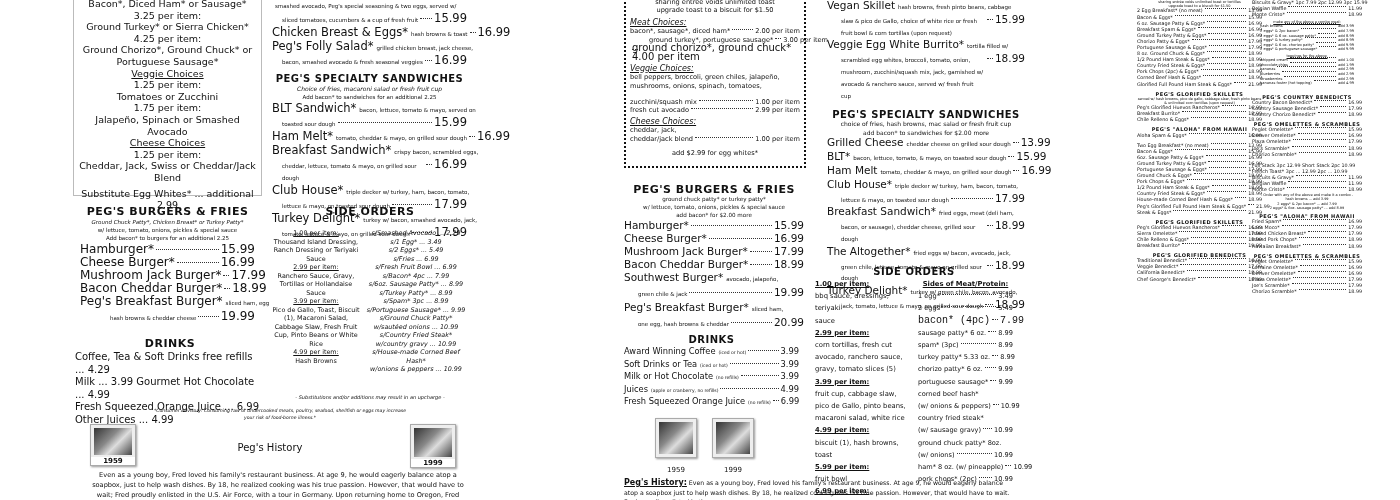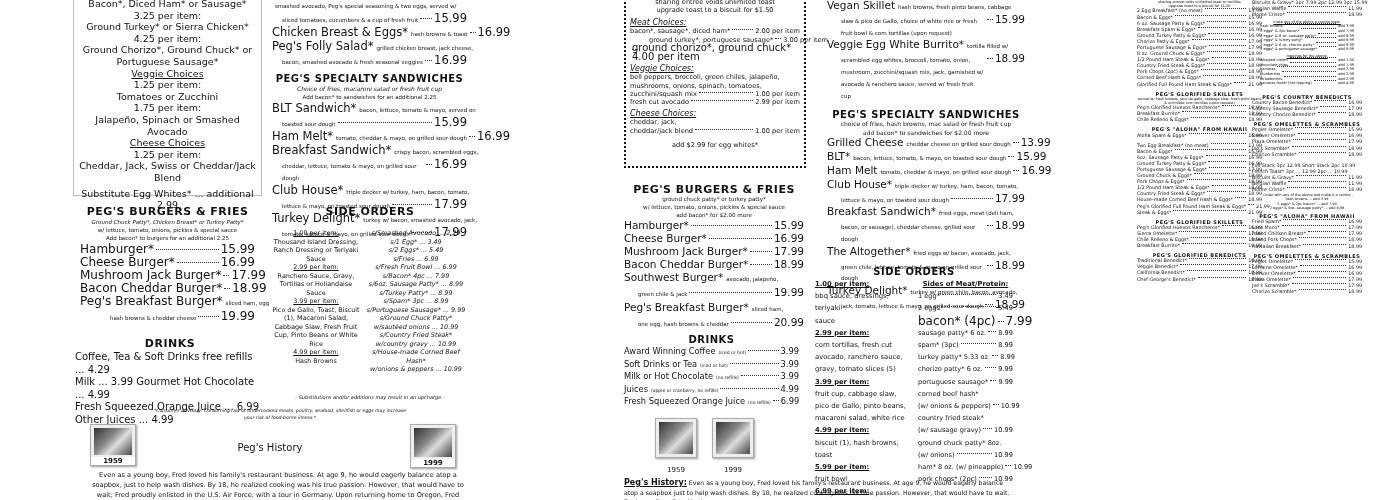--- a/index.html
+++ b/index.html
@@ -299,21 +299,21 @@
         </div>
       </div>
     </div>
   <div class="t i u" style="font-size:8px;padding-left:4px;margin-top:3px;">Veggie Choices:</div>
   <div id="mb-veg-lines" style="padding:0 4px;">
       <div class="t">bell peppers, broccoli, green chiles, jalapeño,</div>
       <div class="t">mushrooms, onions, spinach, tomatoes,</div>
     </div>
   <div id="mb-veg" style="padding:0 4px;">
       <div>
-        <div class="row" style="font-size: 6.6px; line-height: 8.4px;">
+        <div class="row" style="font-size: 6.6px; line-height: 8.4px; margin-top: 8px;">
           <span class="name">zucchini/squash mix</span>
           <span class="dots"></span>
           <span class="price">1.00 per item</span>
         </div>
       </div>
       <div>
         <div class="row" style="font-size: 6.6px; line-height: 8.4px;">
           <span class="name">fresh cut avocado</span>
           <span class="dots"></span>
           <span class="price">2.99 per item</span>
@@ -584,21 +584,21 @@
           </div>
         </div>
         <div>
           <div class="row" style="font-size: 6.6px; line-height: 12.2px;">
             <span class="name">2 eggs*</span>
             <span class="dots"></span>
             <span class="price">5.49</span>
           </div>
         </div>
         <div>
-          <div class="row" style="font-size: 12px; line-height: 12.2px;">
+          <div class="row" style="font-size: 10px; line-height: 12.2px; font-family: Liberation Mono, monospace;">
             <span class="name">bacon* (4pc)</span>
             <span class="dots"></span>
             <span class="price">7.99</span>
           </div>
         </div>
         <div>
           <div class="row" style="font-size: 6.6px; line-height: 12.2px;">
             <span class="name">sausage patty* 6 oz.</span>
             <span class="dots"></span>
             <span class="price">8.99</span>

